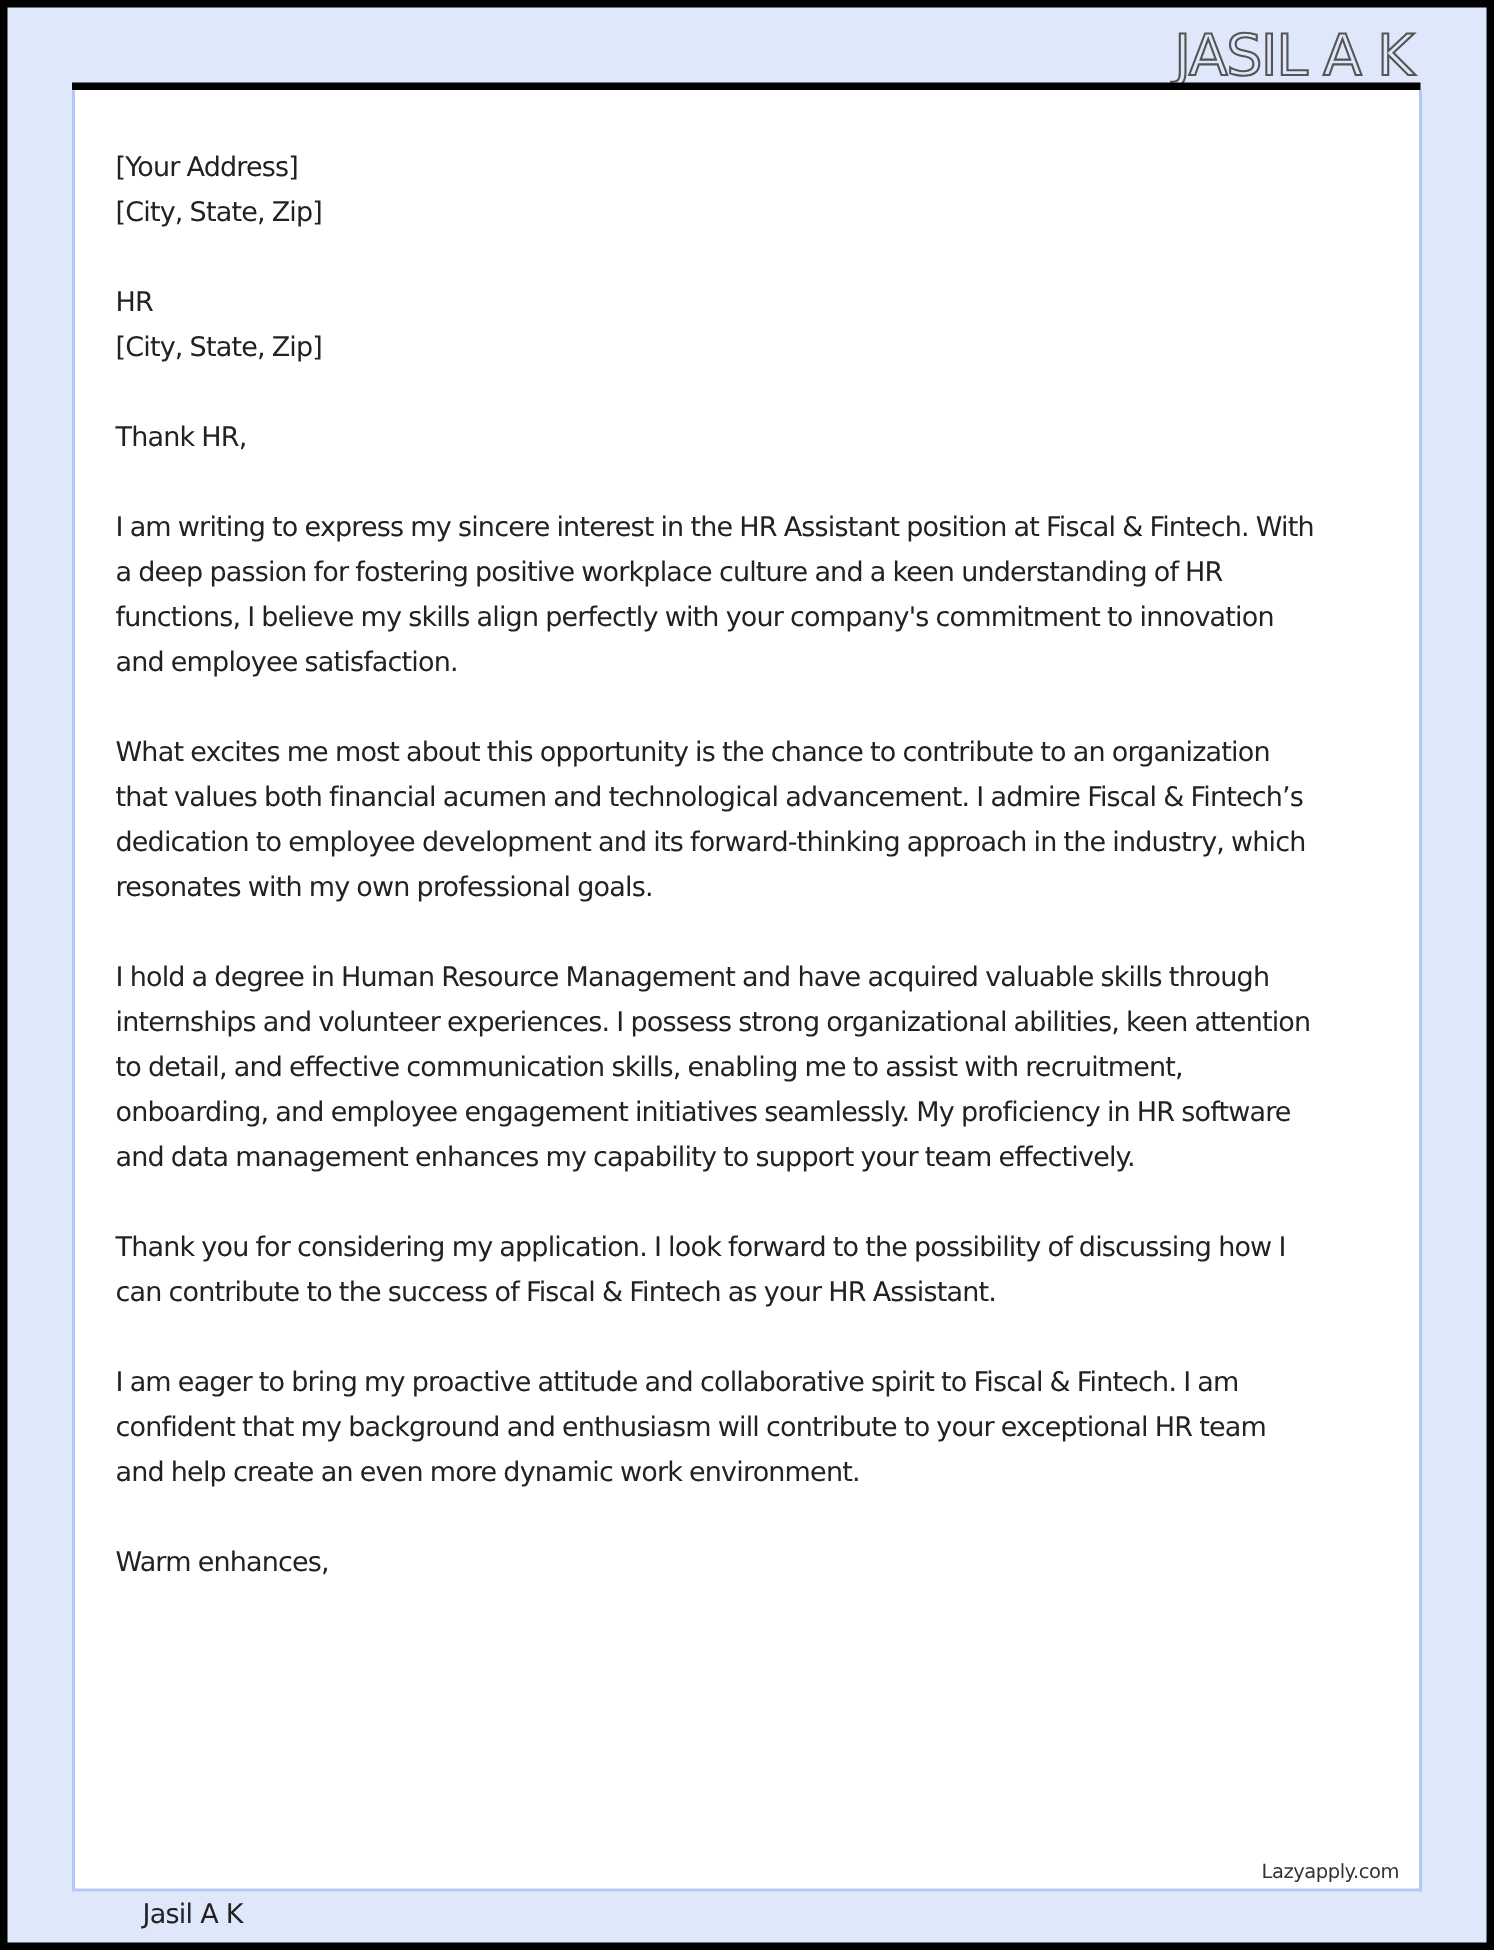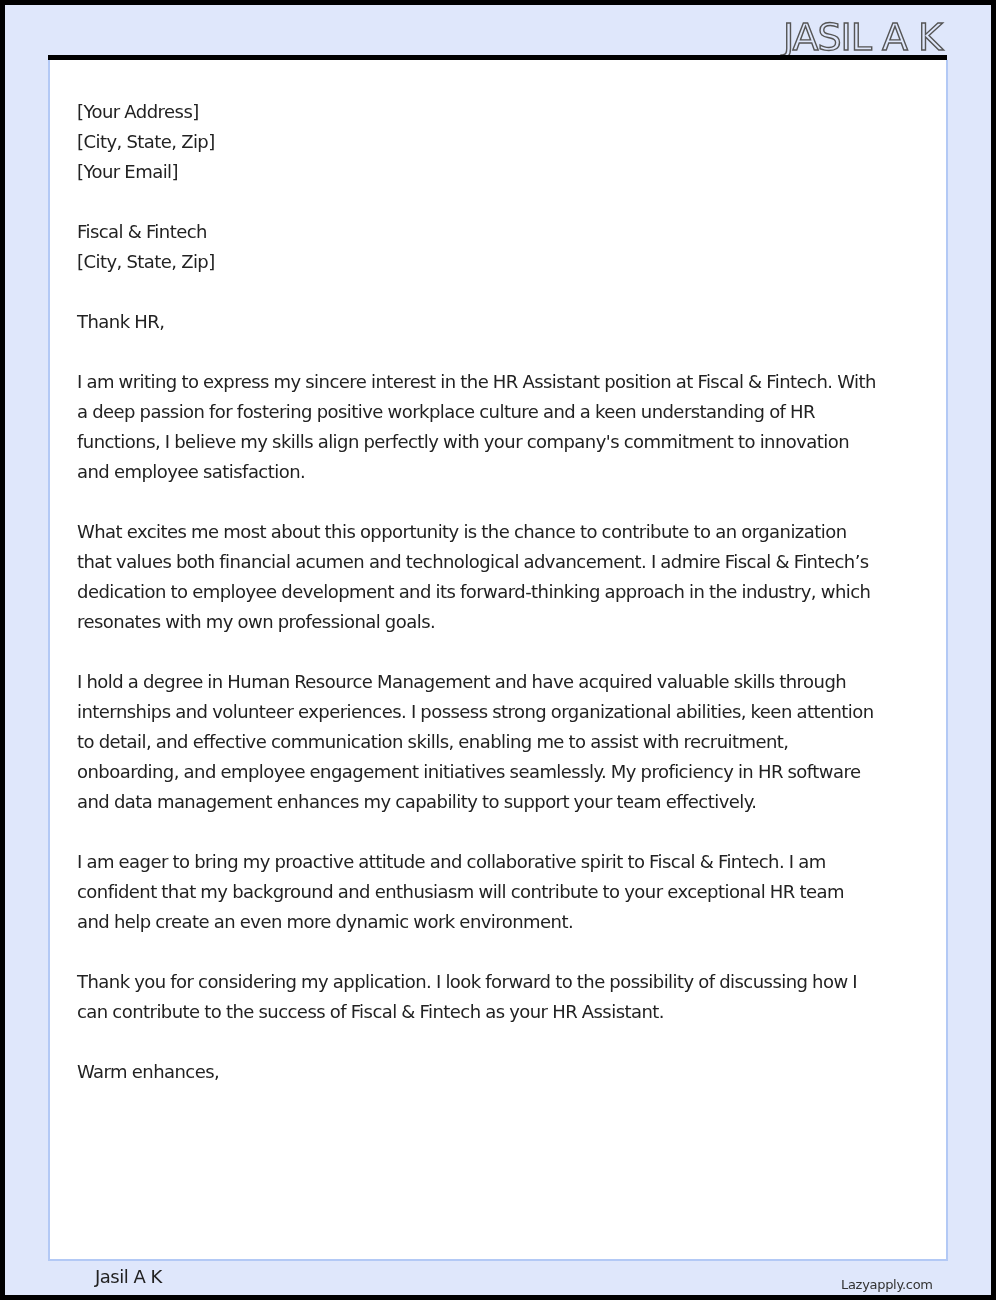--- a/index.html
+++ b/index.html
@@ -35,50 +35,48 @@
       font-family: "DejaVu Sans", sans-serif;
       letter-spacing: -0.55px; word-spacing: -0.5px;
     }
     .letter p { margin: 0 0 30px 0; white-space: pre-line; }
     .letter .block { margin: 0 0 30px 0; }
     .letter .block div { height: 30px; }
     .watermark {
       position: absolute; left: 841px; top: 1241px;
       font-size: 13px; color: #333; letter-spacing: -0.3px;
       font-family: "DejaVu Sans", sans-serif;
-      margin-top: 36px;
     }
     .signature {
       position: absolute; left: 95px; top: 1262px;
       font-size: 18px; line-height: 30px; color: #222;
       letter-spacing: -0.5px;
     }
   </style>
 </head>
 <body>
 
 <div class="frame">
   <div class="name-header">JASIL A K</div>
   <div class="top-bar"></div>
   <div class="page"></div>
 </div>
 
 <div class="letter">
   <div class="block">
     <div>[Your Address]</div>
     <div>[City, State, Zip]</div>
-    <div>[Your Email]</div>
   </div>
   <div class="block">
-    <div>Fiscal &amp; Fintech</div>
+    <div>HR</div>
     <div>[City, State, Zip]</div>
   </div>
   <p>Thank HR,</p>
   <p>I am writing to express my sincere interest in the HR Assistant position at Fiscal &amp; Fintech. With a deep passion for fostering positive workplace culture and a keen understanding of HR functions, I believe my skills align perfectly with your company's commitment to innovation and employee satisfaction.</p>
   <p>What excites me most about this opportunity is the chance to contribute to an organization that values both financial acumen and technological advancement. I admire Fiscal &amp; Fintech’s dedication to employee development and its forward-thinking approach in the industry, which resonates with my own professional goals.</p>
   <p>I hold a degree in Human Resource Management and have acquired valuable skills through internships and volunteer experiences. I possess strong organizational abilities, keen attention to detail, and effective communication skills, enabling me to assist with recruitment, onboarding, and employee engagement initiatives seamlessly. My proficiency in HR software and data management enhances my capability to support your team effectively.</p>
+  <p>Thank you for considering my application. I look forward to the possibility of discussing how I can contribute to the success of Fiscal &amp; Fintech as your HR Assistant.</p>
   <p>I am eager to bring my proactive attitude and collaborative spirit to Fiscal &amp; Fintech. I am confident that my background and enthusiasm will contribute to your exceptional HR team and help create an even more dynamic work environment.</p>
-  <p>Thank you for considering my application. I look forward to the possibility of discussing how I can contribute to the success of Fiscal &amp; Fintech as your HR Assistant.</p>
   <p>Warm enhances,</p>
 </div>
 
 <div class="watermark">Lazyapply.com</div>
 <div class="signature">Jasil A K</div>
 
 </body></html>

